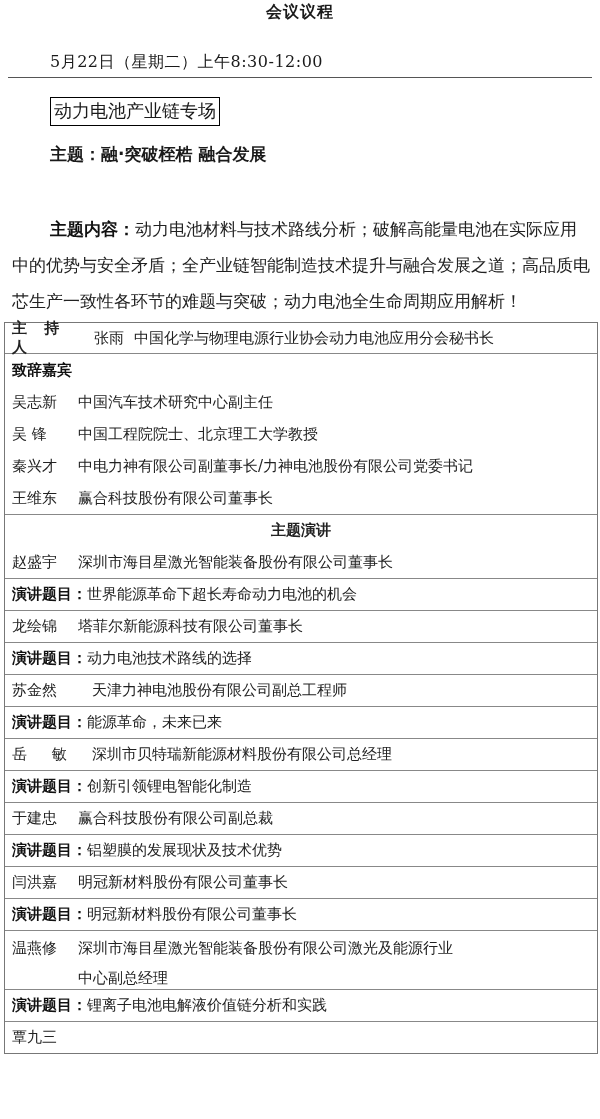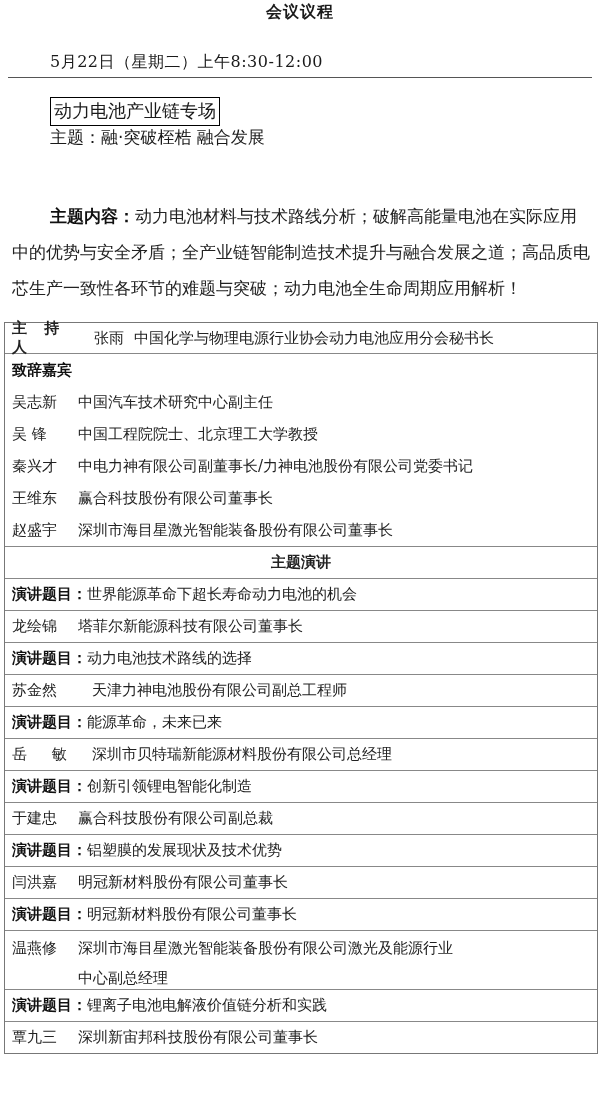--- a/index.html
+++ b/index.html
@@ -20,25 +20,25 @@
   .rule {
     position: absolute; top: 77px; left: 8px; width: 584px; height: 0;
     border-top: 1.5px solid #555;
   }
   .session-box {
     position: absolute; top: 97px; left: 50px; padding: 1px 3px 2px 3px;
     border: 1px solid #000000; font-size: 18px; line-height: 24px;
     font-family: "DejaVu Sans", sans-serif;
   }
   .theme {
-    position: absolute; top: 126px; left: 50px; font-size: 17px; font-weight: normal;
+    position: absolute; top: 143px; left: 50px; font-size: 17px; font-weight: bold;
     font-family: "DejaVu Sans", sans-serif;
   }
   .content {
-    position: absolute; top: 198px; left: 12px; width: 580px;
+    position: absolute; top: 211px; left: 12px; width: 580px;
     font-size: 17px; line-height: 36px; text-indent: 38px;
     font-family: "DejaVu Sans", sans-serif; color: #222;
   }
   .content b { font-weight: bold; color: #111; }
   .agenda {
     position: absolute; top: 322px; left: 4px; width: 592px;
     border: 1px solid #777; border-bottom: 1.5px solid #777;
     font-family: "DejaVu Sans", sans-serif; font-size: 15px; color: #222;
   }
   .row {
@@ -85,28 +85,28 @@
       <span class="org">中国工程院院士、北京理工大学教授</span>
     </div>
   <div class="row nested">
       <span class="name">秦兴才</span>
       <span class="org">中电力神有限公司副董事长/力神电池股份有限公司党委书记</span>
     </div>
   <div class="row nested">
       <span class="name">王维东</span>
       <span class="org">赢合科技股份有限公司董事长</span>
     </div>
+  <div class="row keynote-head">
+    <span>主题演讲</span>
+  </div>
+
   <div class="row nested">
       <span class="name">赵盛宇</span>
       <span class="org">深圳市海目星激光智能装备股份有限公司董事长</span>
     </div>
-
-  <div class="row keynote-head">
-    <span>主题演讲</span>
-  </div>
 
   <div class="row">
       <span class="topic-label">演讲题目：</span>
       <span>世界能源革命下超长寿命动力电池的机会</span>
     </div>
   <div class="row">
       <span class="name">龙绘锦</span>
       <span class="org">塔菲尔新能源科技有限公司董事长</span>
     </div>
 
@@ -154,15 +154,14 @@
       <span class="name" style="line-height:22px">温燕修</span>
       <span class="org" style="line-height:30px;margin-top:-4px;padding-right:130px">深圳市海目星激光智能装备股份有限公司激光及能源行业中心副总经理</span>
     </div>
 
   <div class="row">
       <span class="topic-label">演讲题目：</span>
       <span>锂离子电池电解液价值链分析和实践</span>
     </div>
   <div class="row">
       <span class="name">覃九三</span>
-      <span class="org">深圳新宙邦科技股份有限公司董事长</span>
     </div>
 </div>
 
 </body></html>

